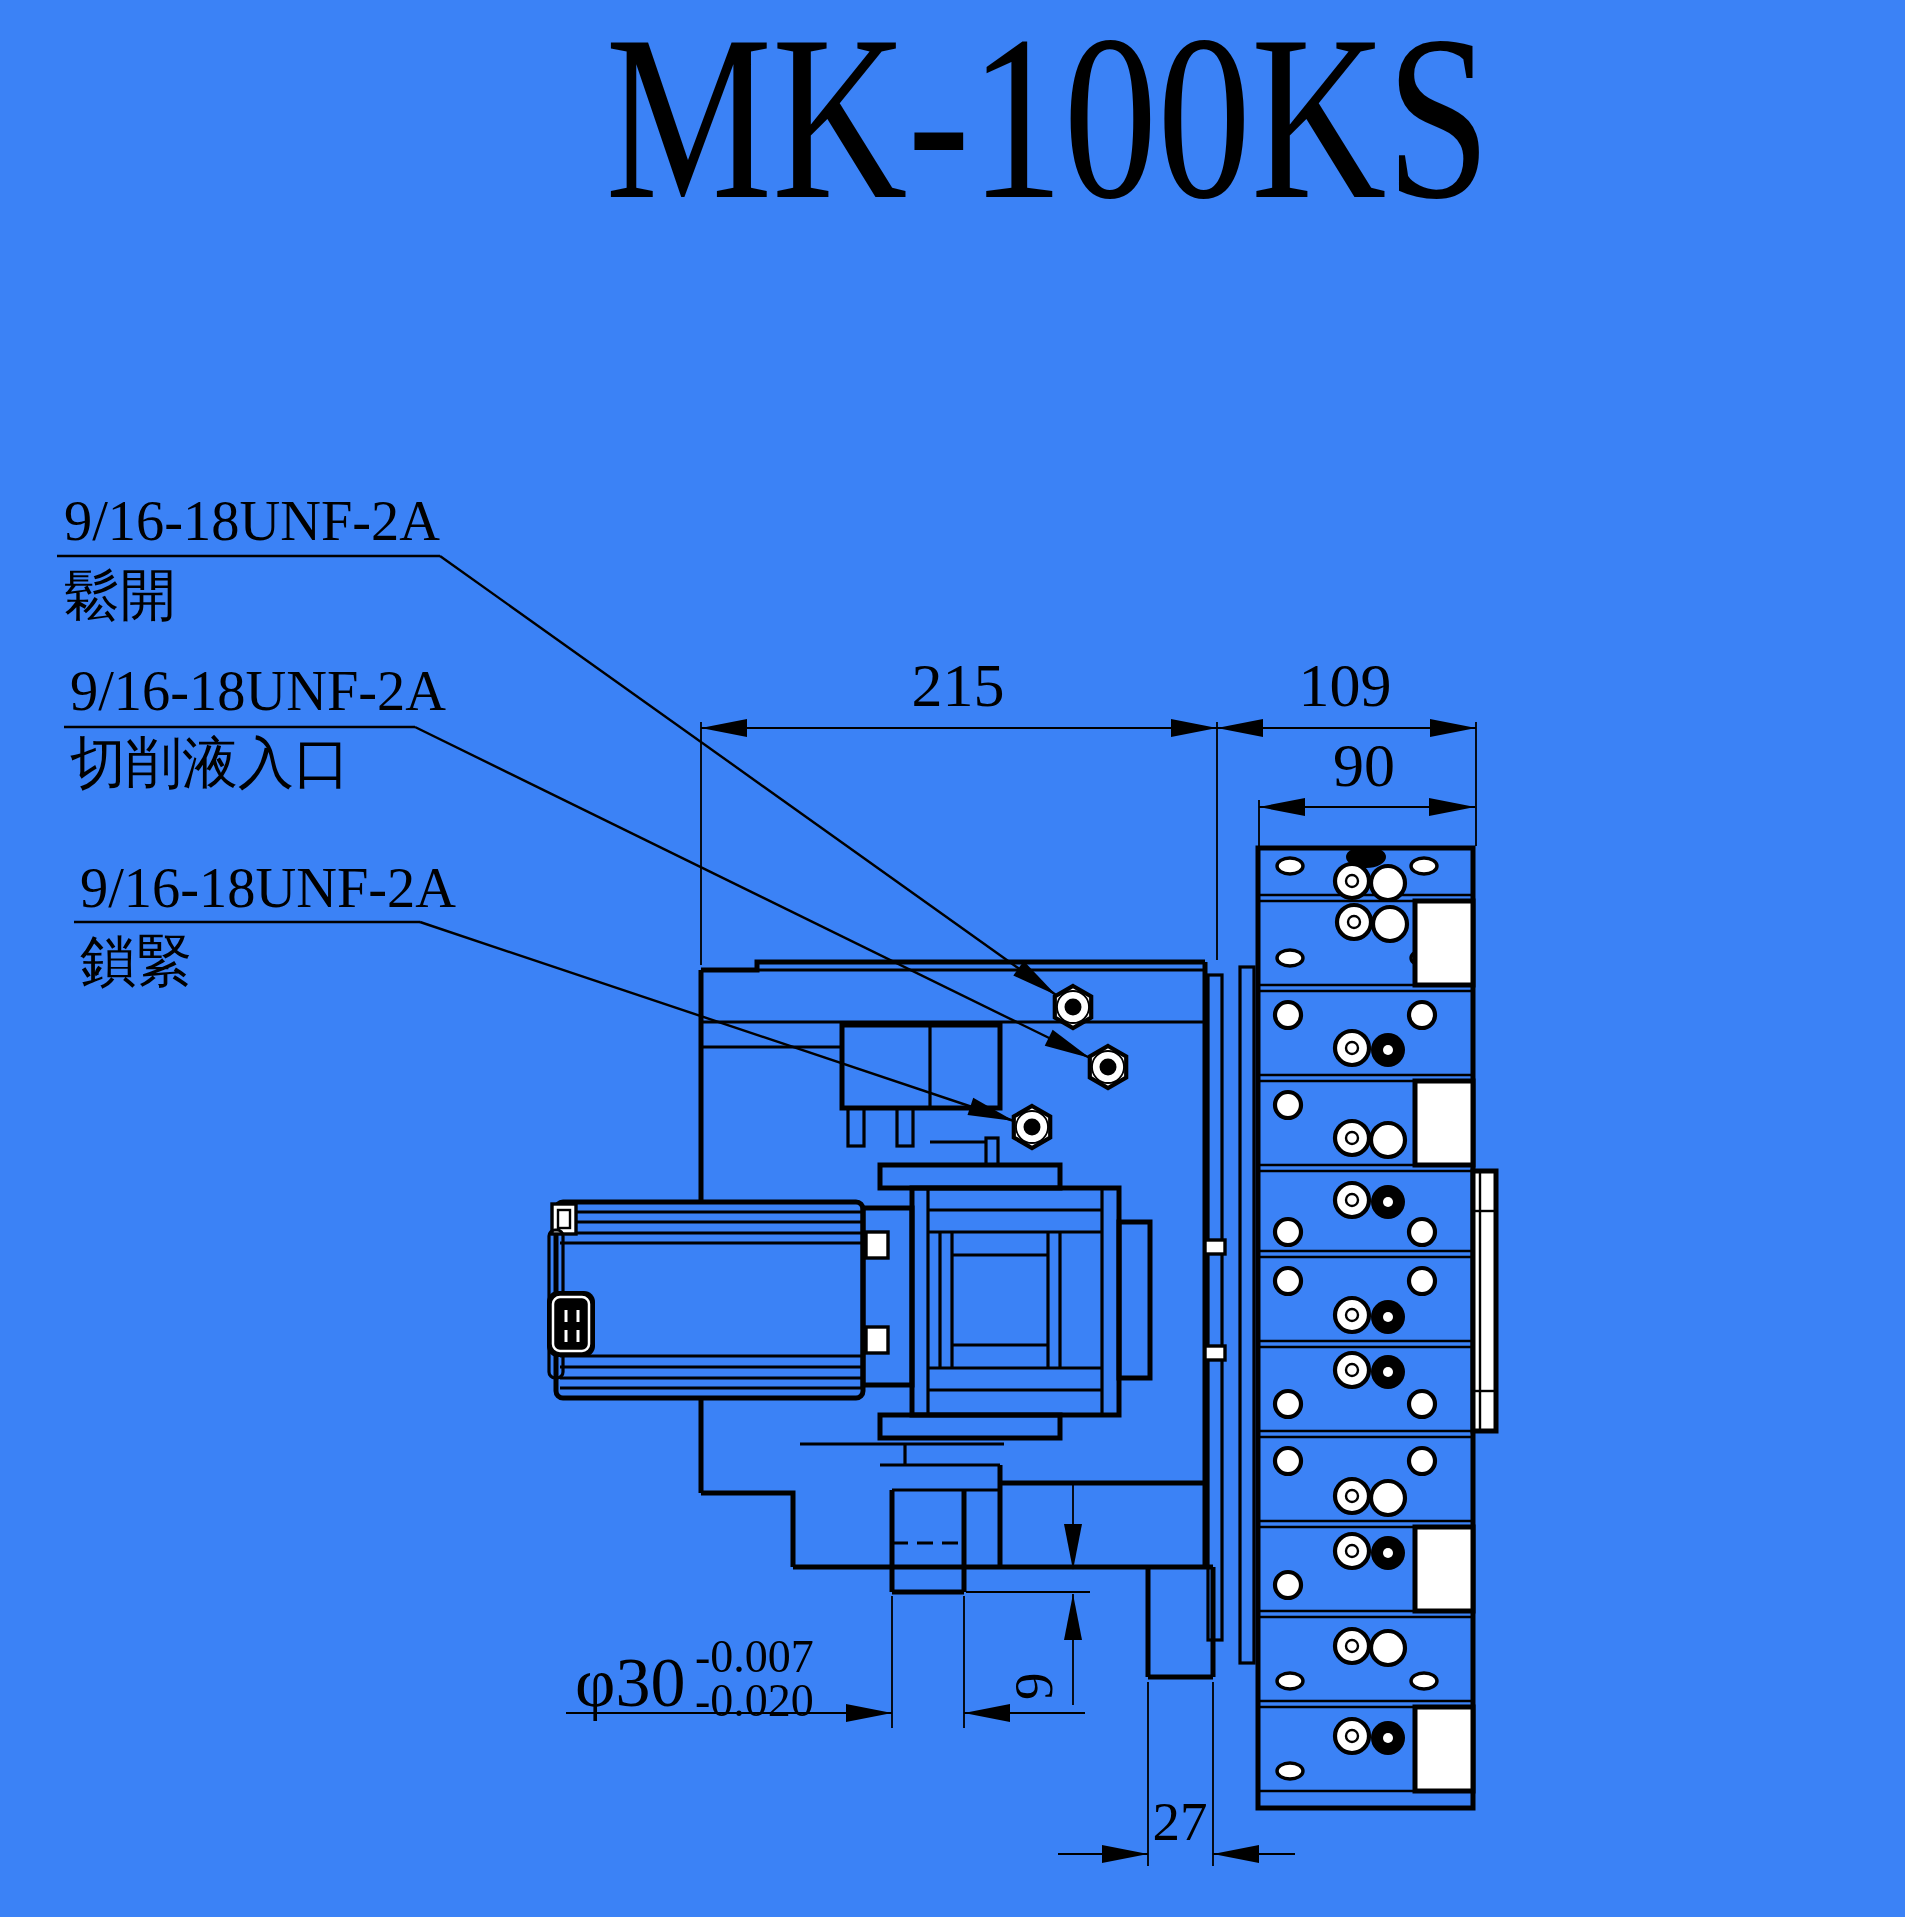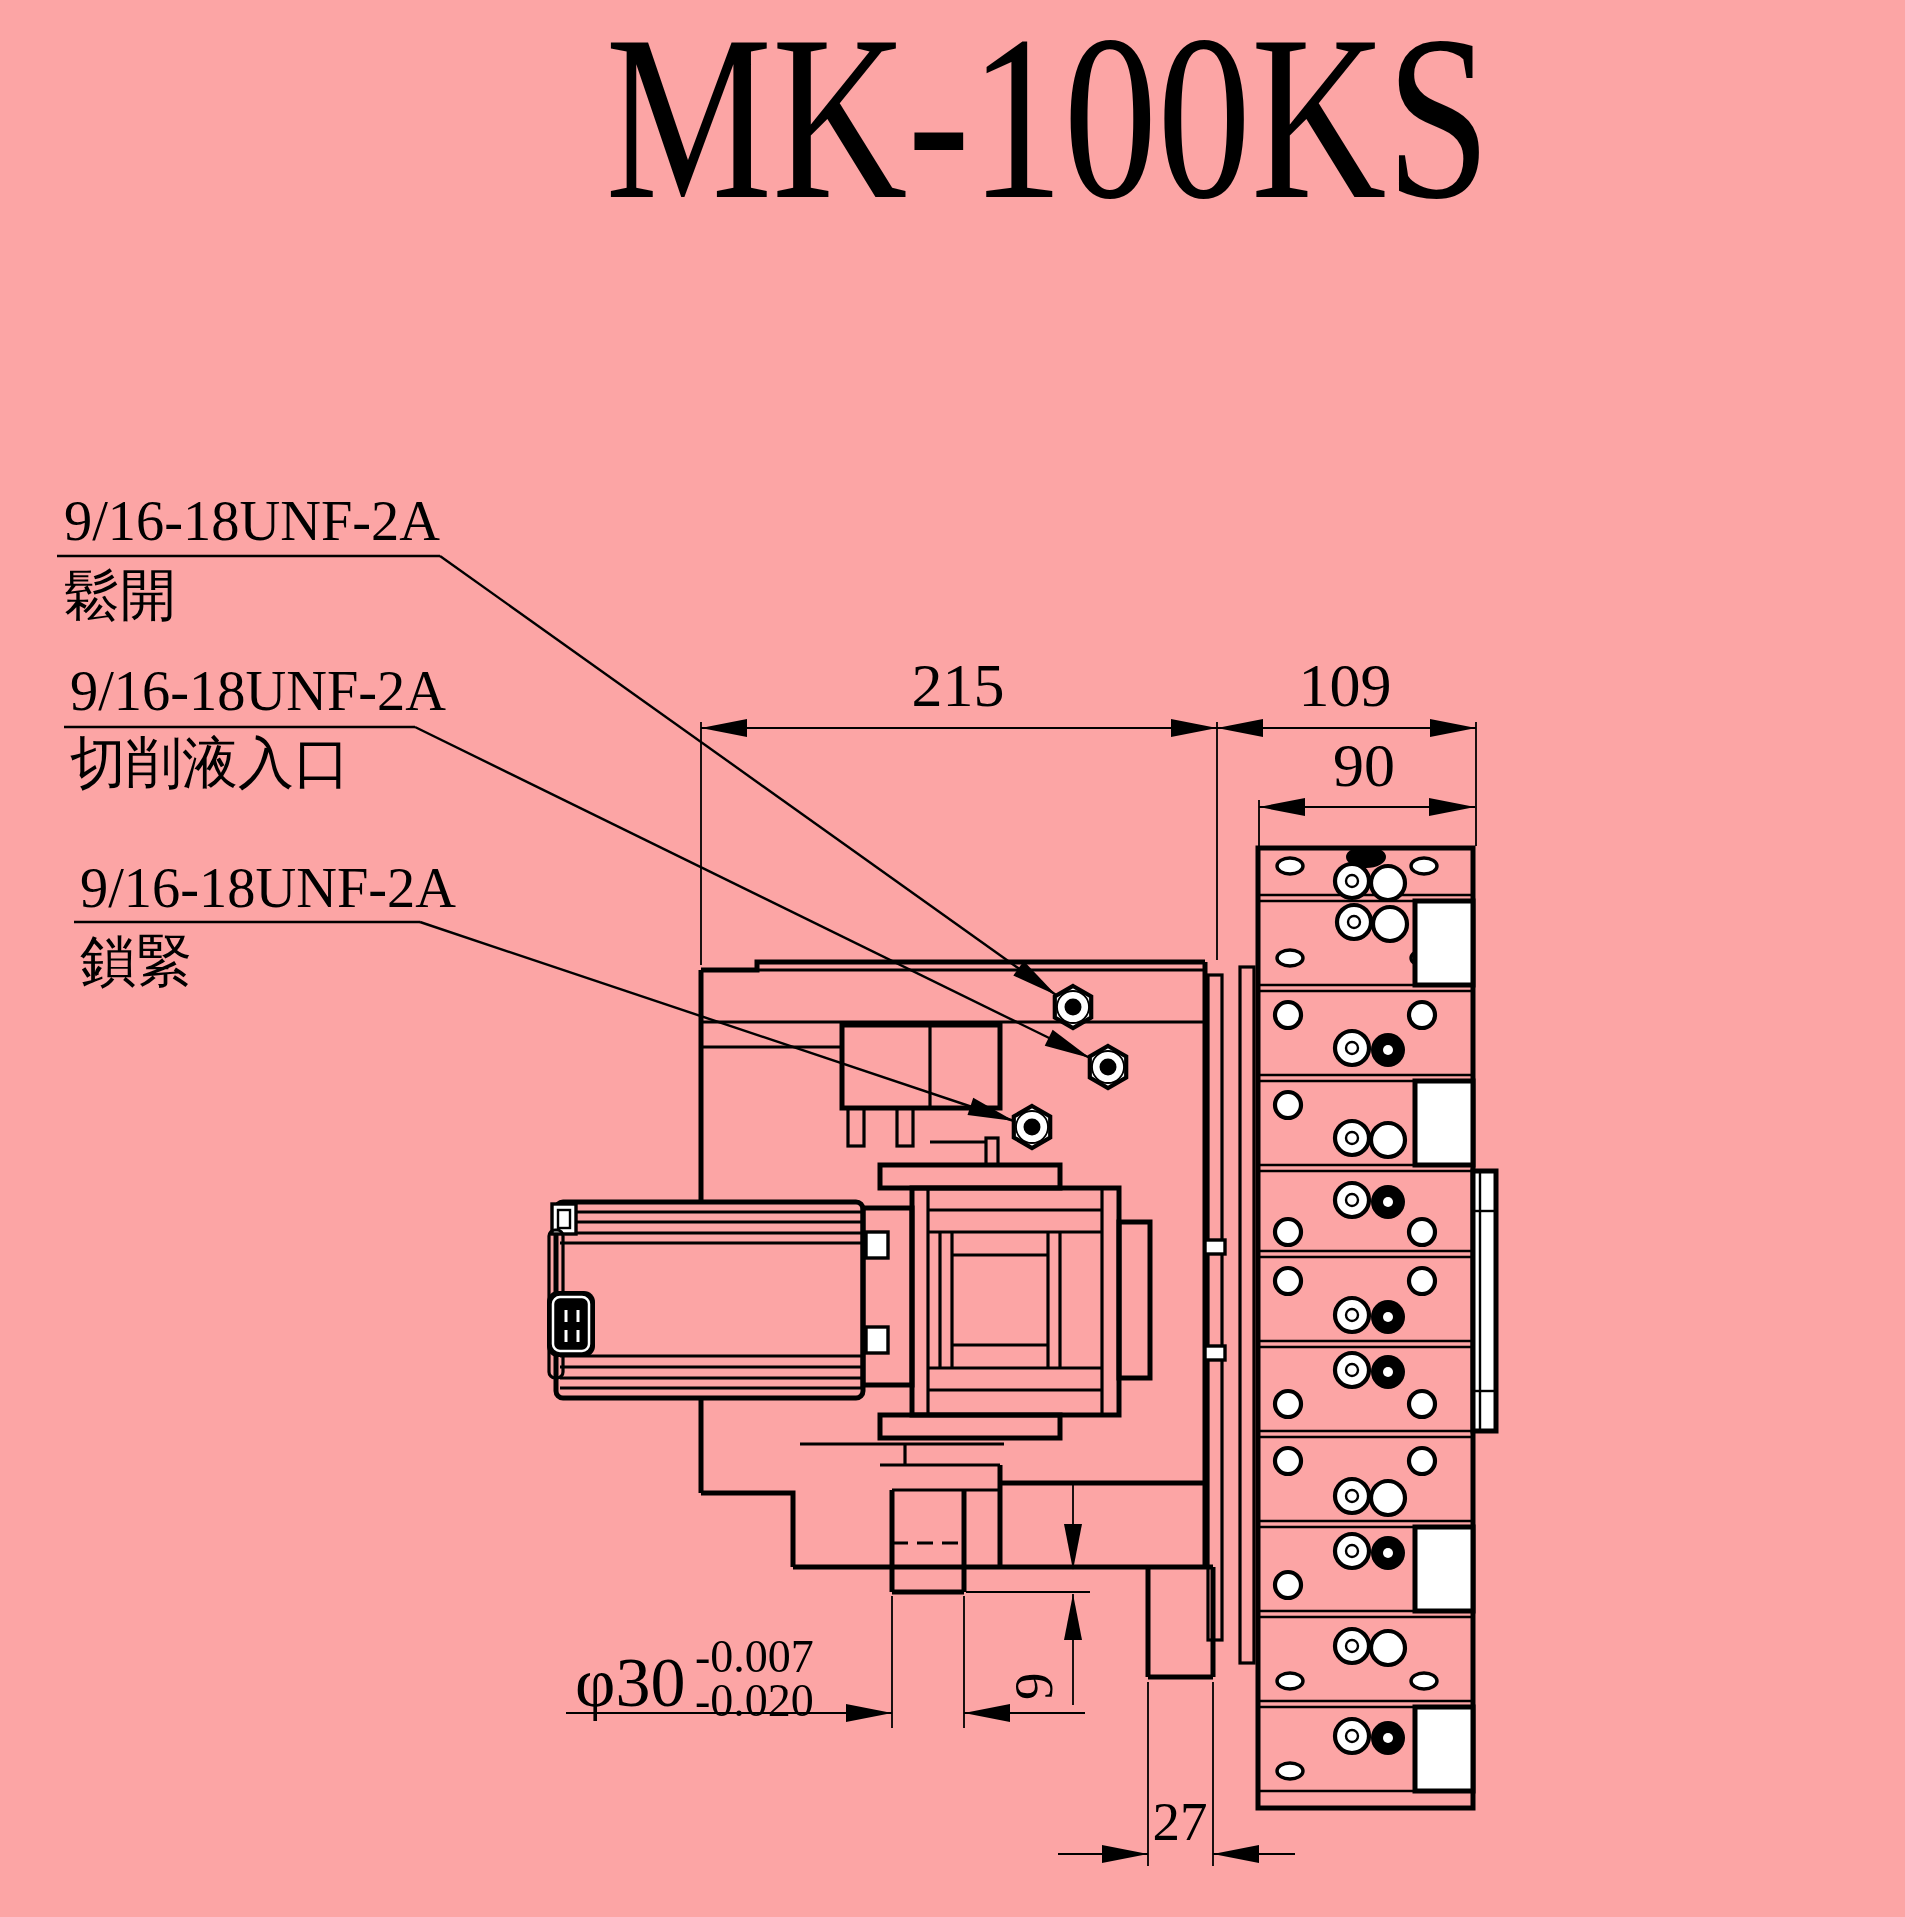--- a/index.html
+++ b/index.html
@@ -1,16 +1,16 @@
 <!DOCTYPE html>
 <html><head>
 <meta charset="utf-8">
 <style>
   html,body{margin:0;padding:0;background:#ffffff;}
-  .page{width:1905px;height:1917px;background:#fca5a5;position:relative;overflow:hidden;}
+  .page{width:1905px;height:1917px;background:#3b82f6;position:relative;overflow:hidden;}
   svg{display:block;}
   text{font-family:"Liberation Serif","DejaVu Serif",serif;fill:#000;}
   .o{fill:none;stroke:#000;stroke-width:5;}
   .m{fill:none;stroke:#000;stroke-width:3.2;}
   .m2{fill:none;stroke:#000;stroke-width:2.4;}
   .t{fill:none;stroke:#000;stroke-width:1.8;}
   .w{fill:#fff;stroke:#000;stroke-width:5;}
   .w3{fill:#fff;stroke:#000;stroke-width:3.4;}
   .w4{fill:#fff;stroke:#000;stroke-width:4.2;}
   .blk{fill:#000;stroke:none;}

